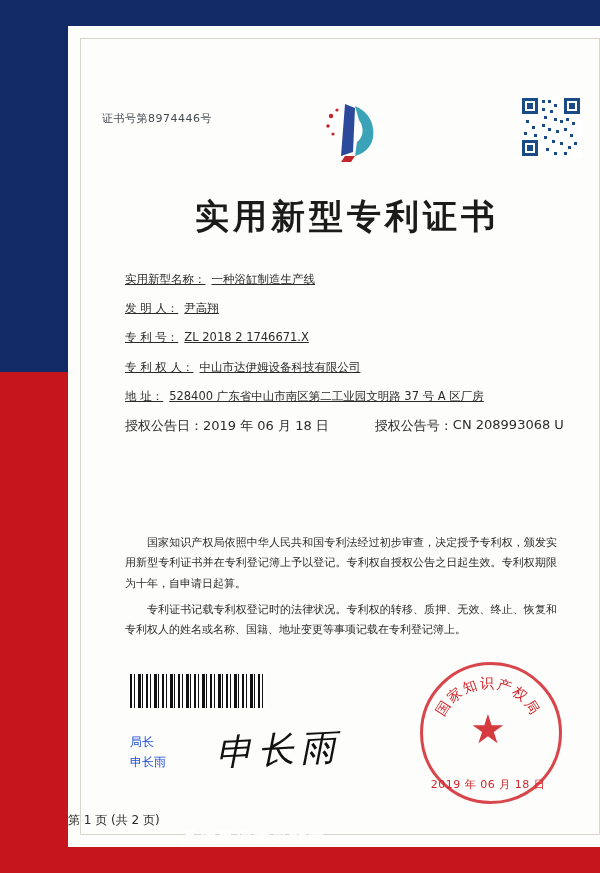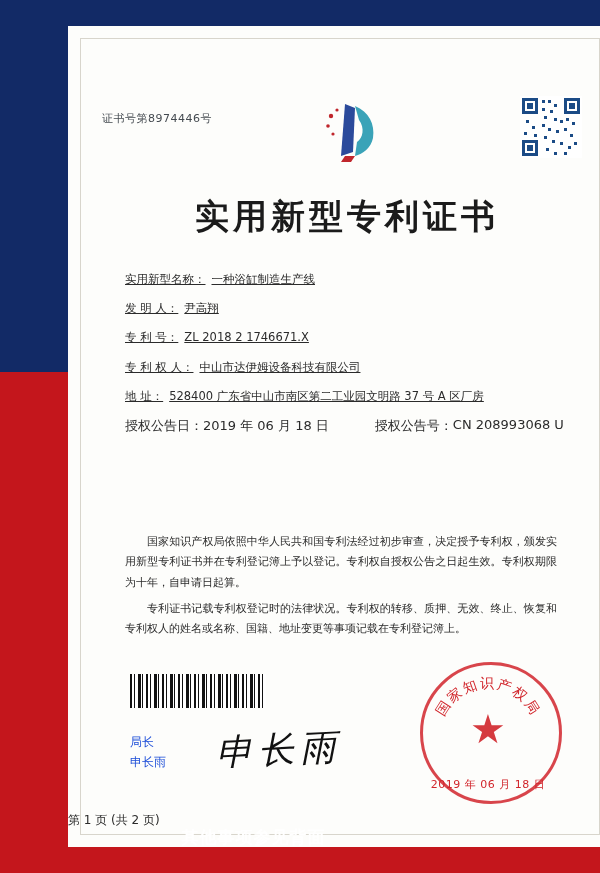--- a/index.html
+++ b/index.html
@@ -156,20 +156,21 @@
   
   .paragraphs {
     position: absolute;
     left: 57px;
     top: 506px;
     width: 432px;
     font-size: 11px;
     line-height: 1.85;
     color: #2b2b2b;
     text-align: justify;
+    font-family: Liberation Serif, serif;
   }
   .paragraphs p {
     margin: 0 0 6px 0;
     text-indent: 22px;
   }
 
   
   .barcode {
     position: absolute;
     left: 62px;

